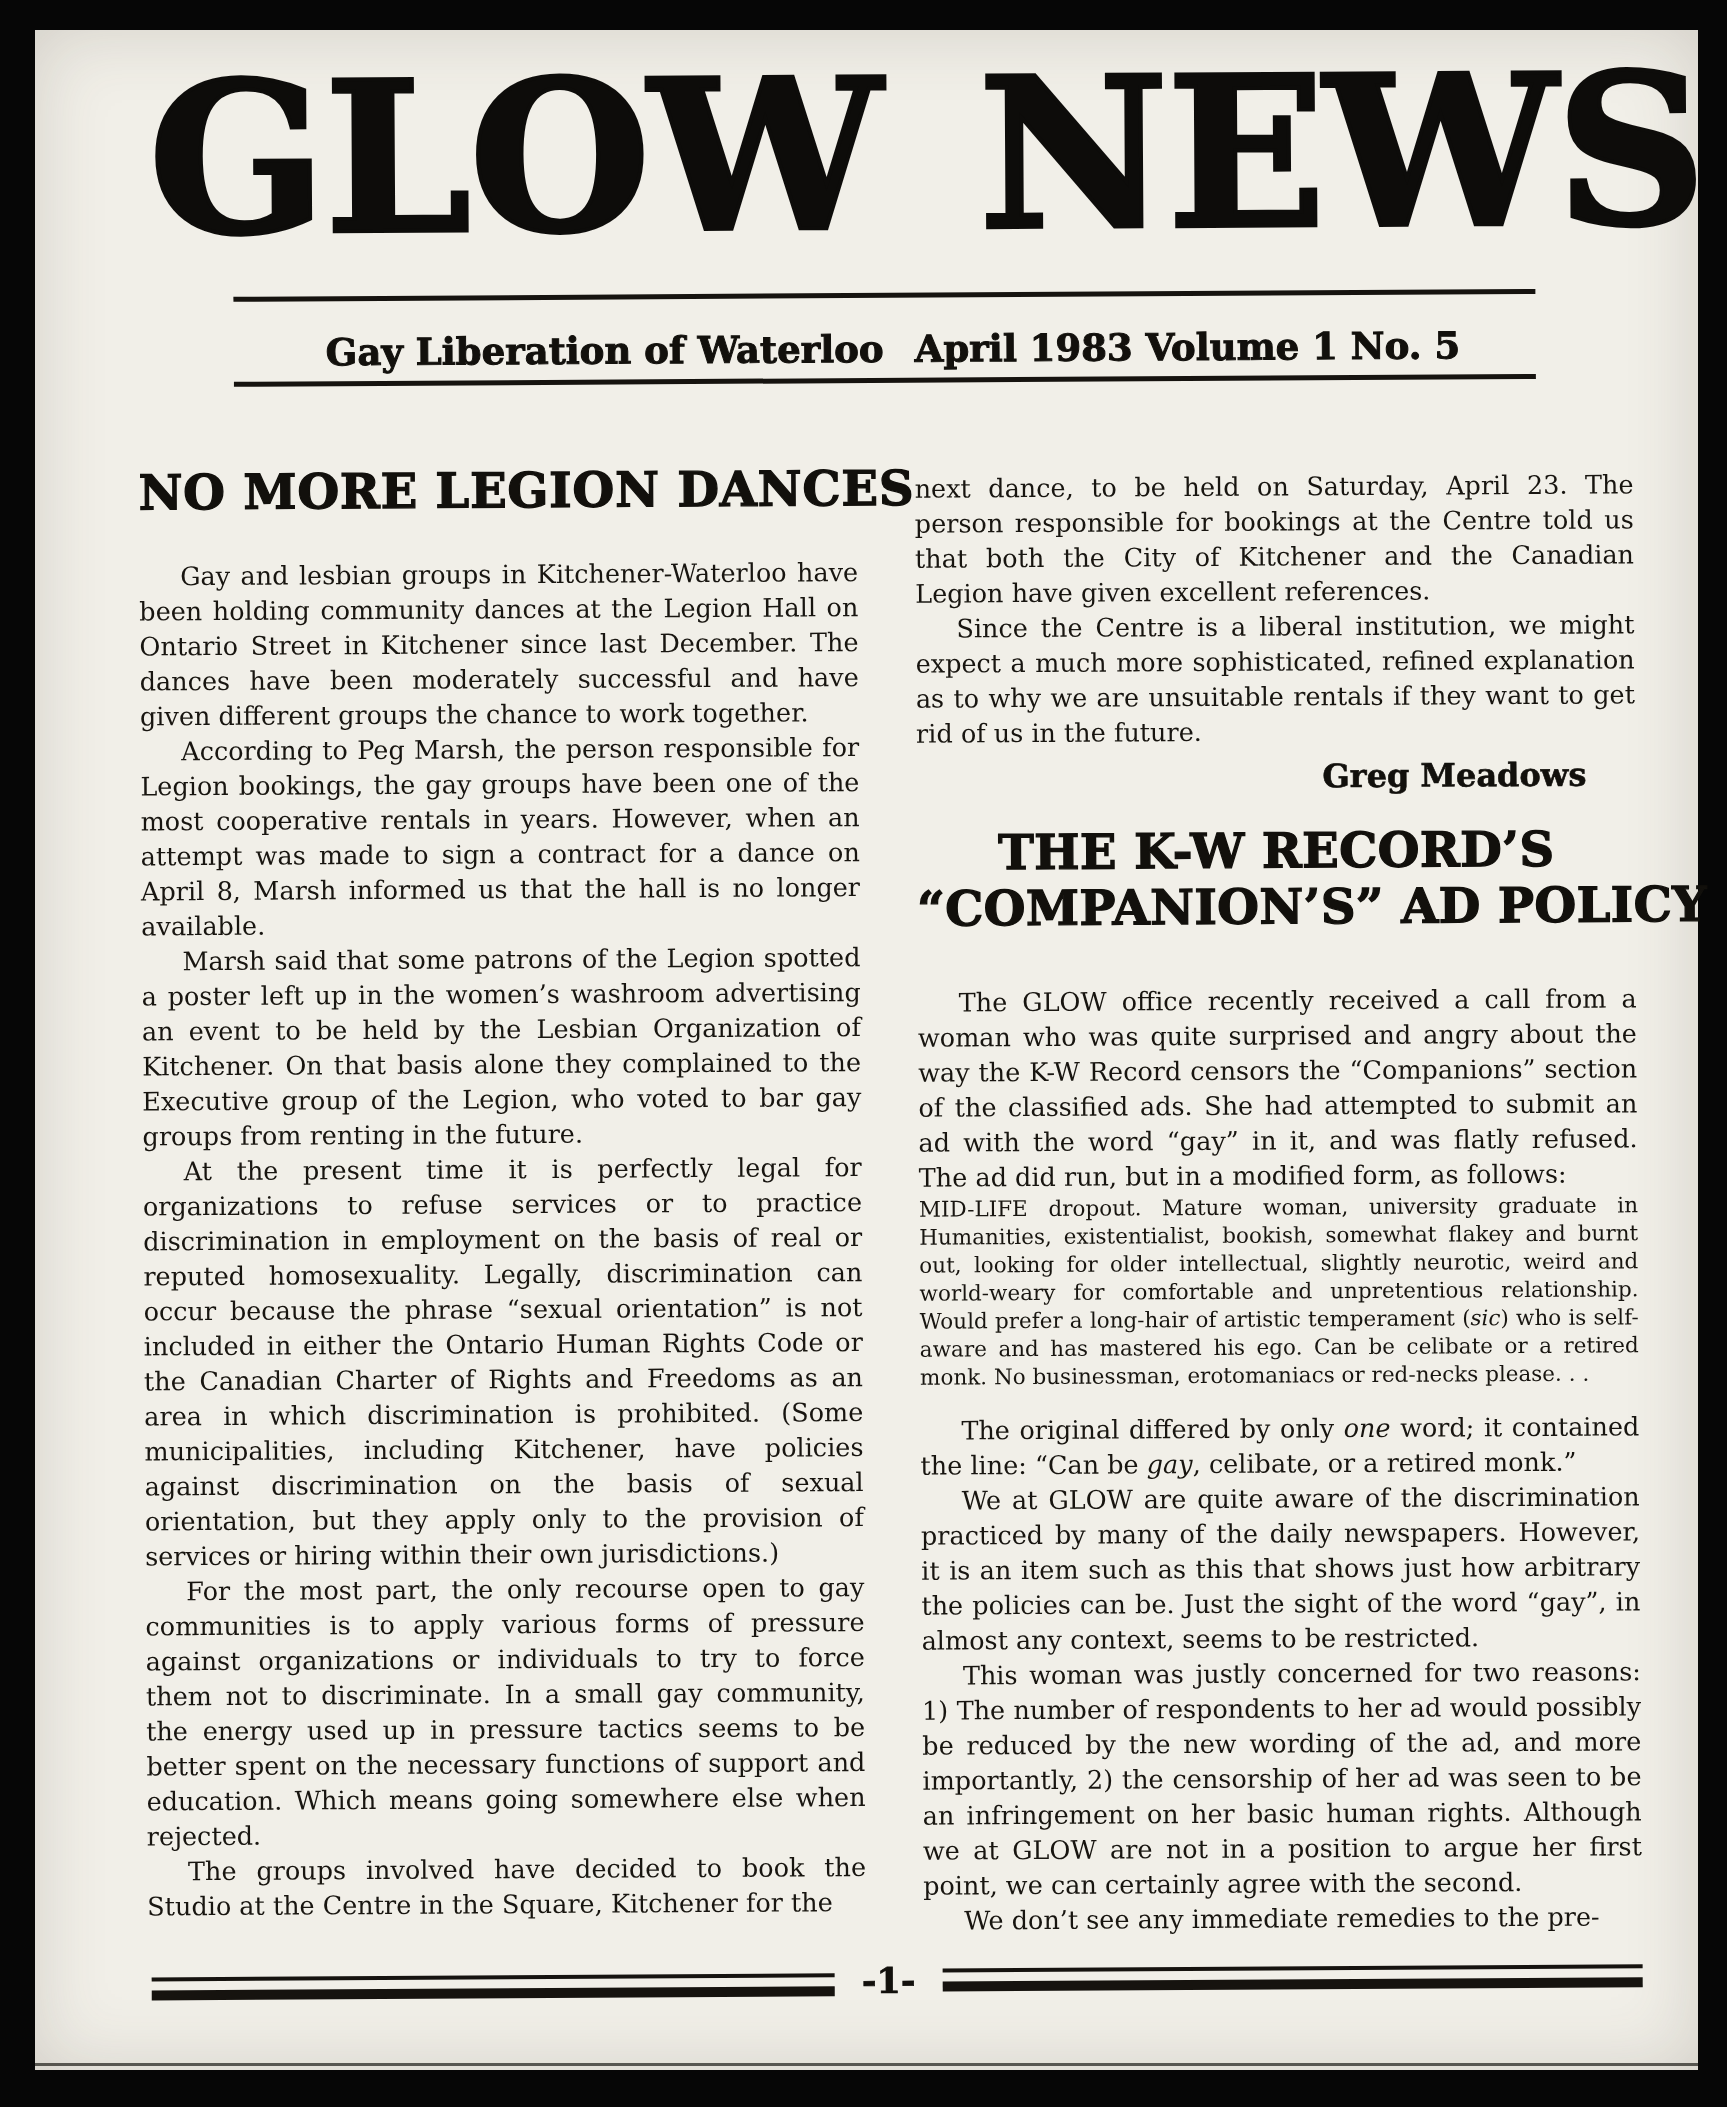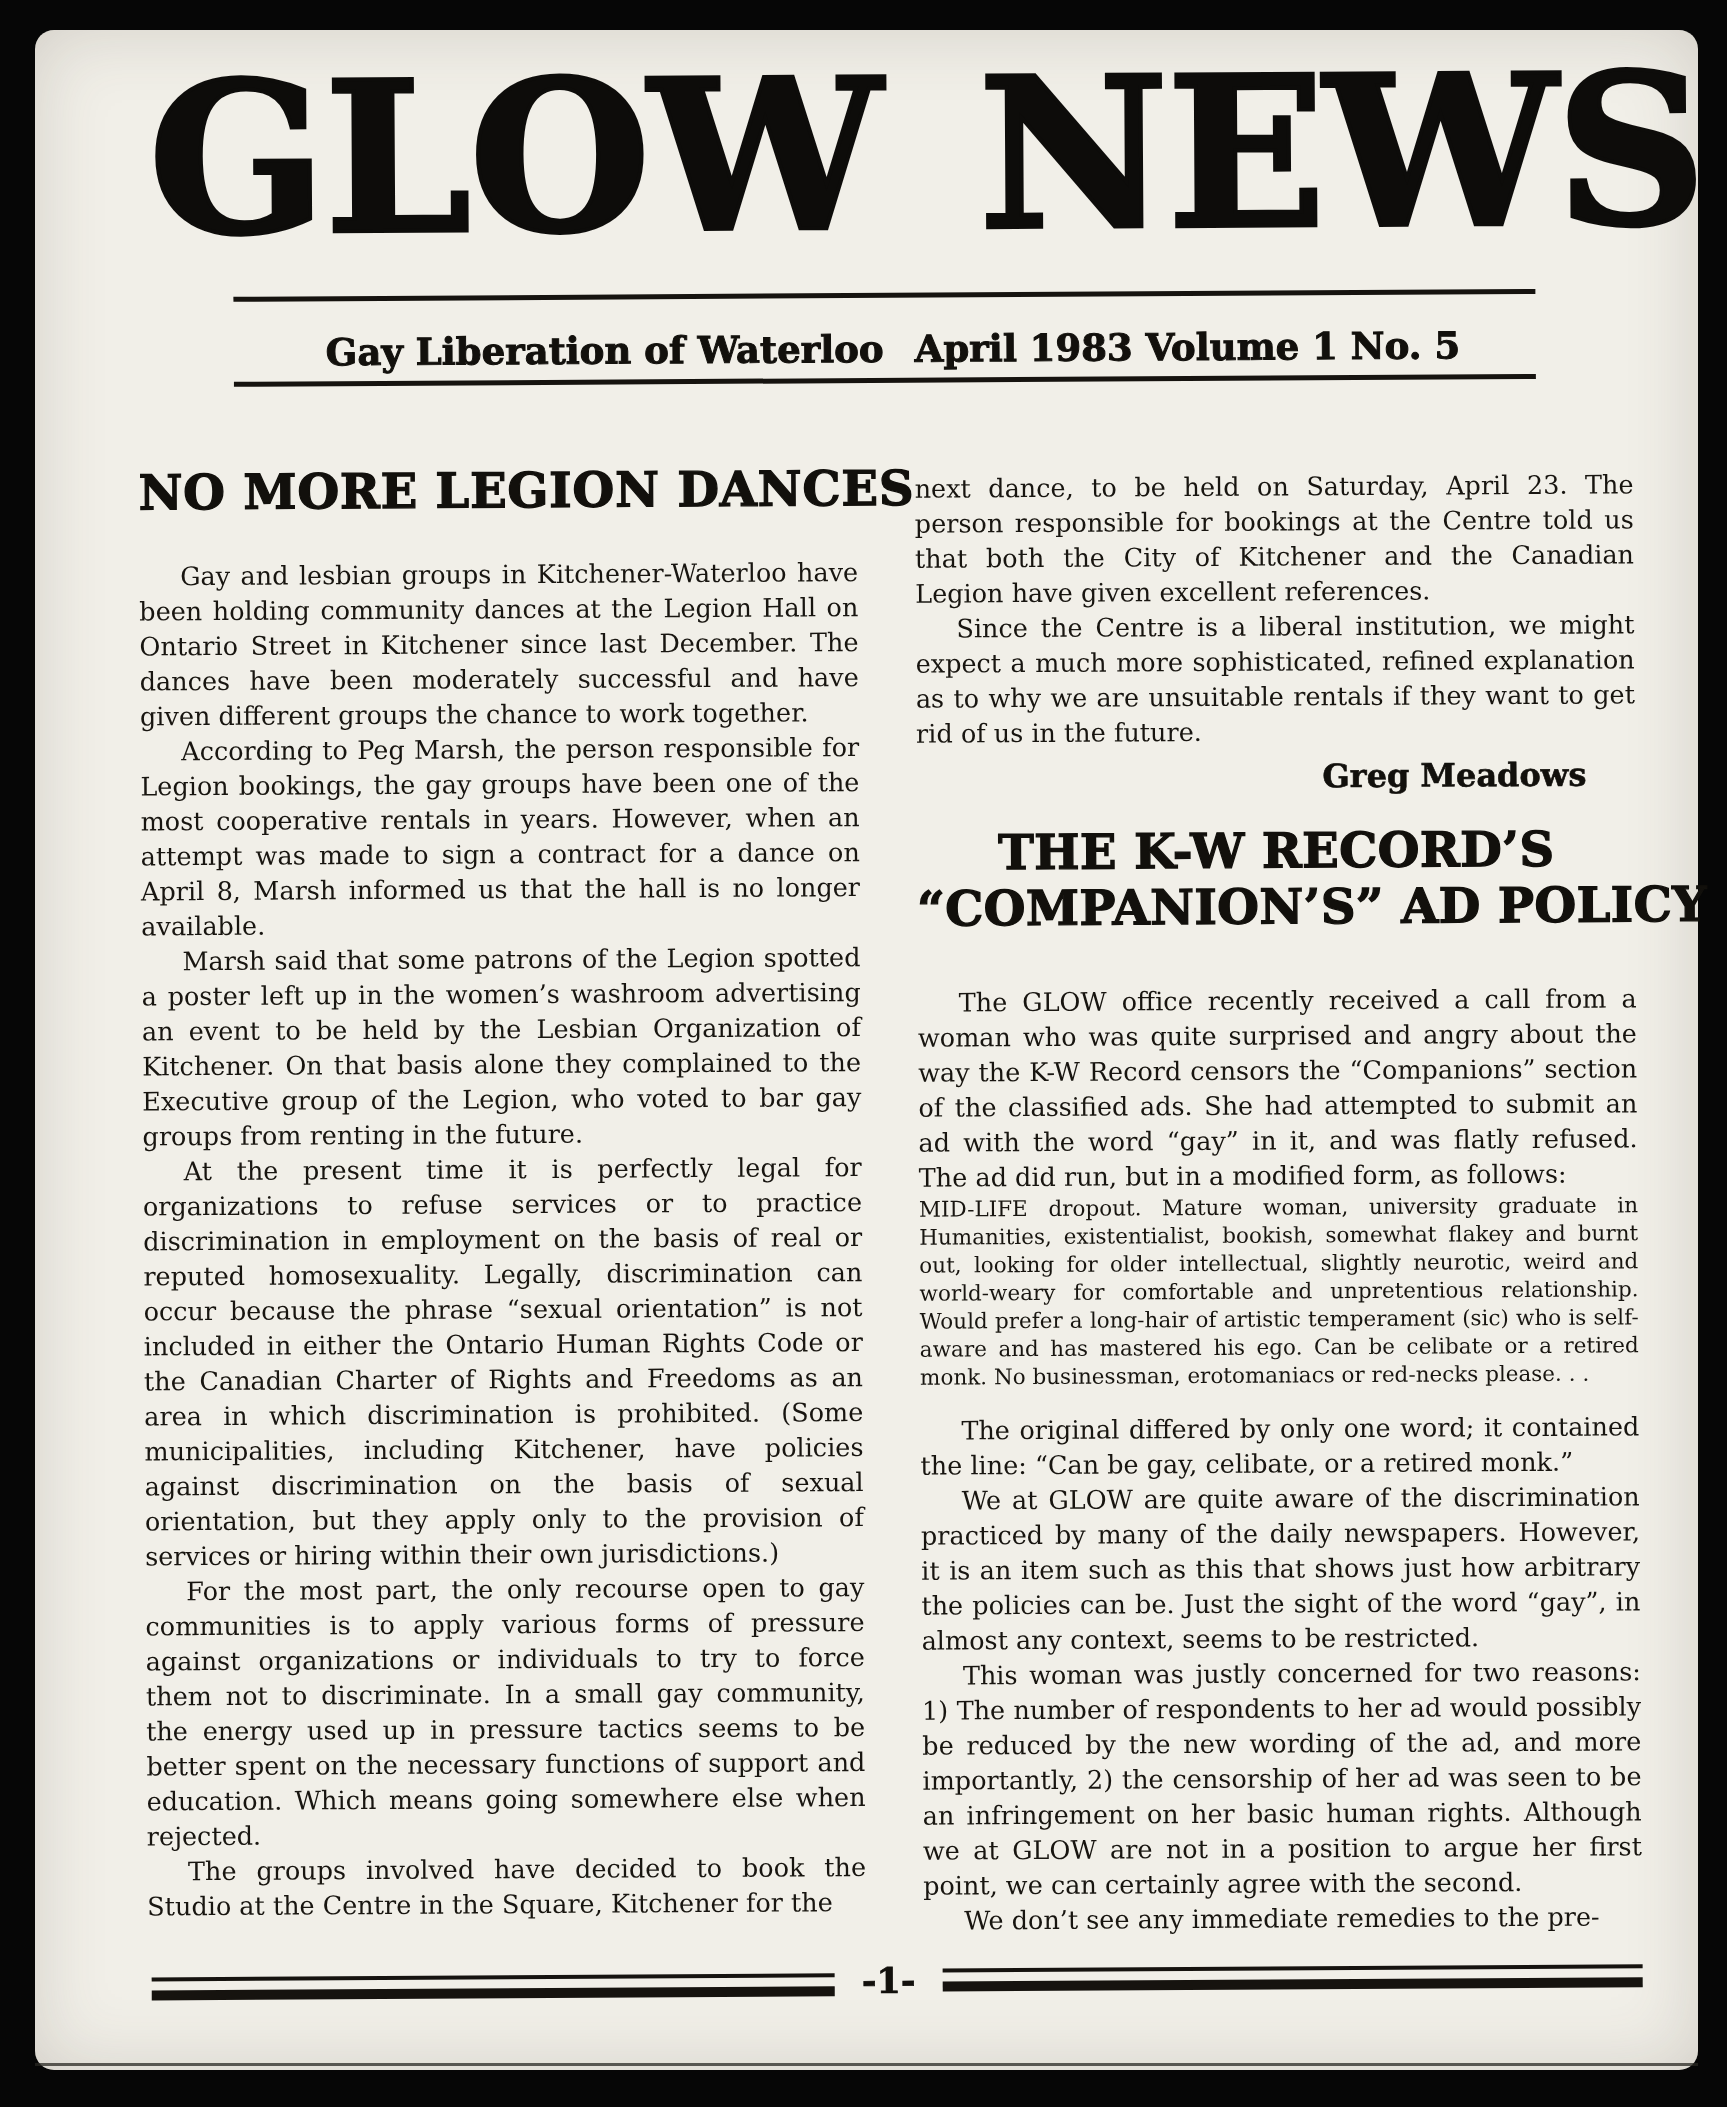--- a/index.html
+++ b/index.html
@@ -15,21 +15,20 @@
     font-family: "DejaVu Serif", serif;
   }
   .paper {
     position: absolute;
     left: 35px;
     top: 30px;
     width: 1663px;
     height: 2040px;
     background: #f1efe8;
     box-shadow: inset 0 0 72px rgba(70,62,48,0.18);
-    border-radius: 19px;
   }
   .paper-bottom-edge {
     position: absolute;
     left: 0;
     right: 0;
     bottom: 4px;
     height: 3.2px;
     background: #2a2823;
     opacity: 0.75;
   }
@@ -136,21 +135,21 @@
     color: #12100c;
     -webkit-text-stroke: 0.6px #12100c;
   }
 
   p.ad {
     font-size: 21.5px !important;
     line-height: 28px !important;
     text-indent: 0;
   }
   p.post-ad { margin-top: 22px !important; }
-  .it { }
+  .it { font-style: italic; }
 
   
   .footer-rules {
     position: absolute;
   }
   .footer-rules .thin  { height: 4px;  background: #16130f; }
   .footer-rules .thick { height: 10.3px; background: #16130f; margin-top: 8.8px; }
   .fr-left  { left: 111px;  top: 1943px; width: 683px; }
   .fr-right { left: 902px; top: 1939px; width: 700px; }
   .pagenum {

